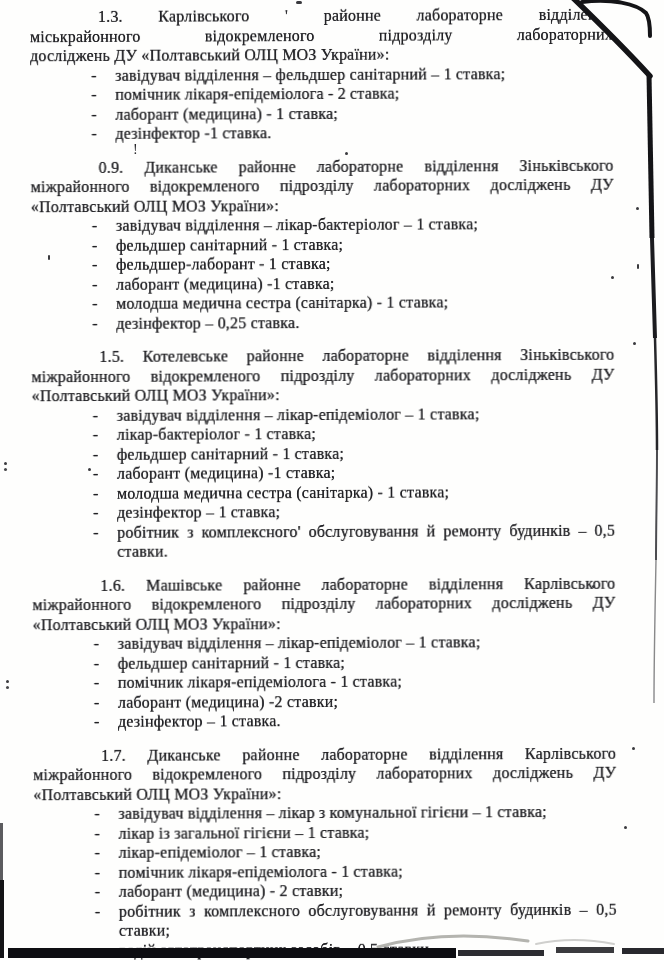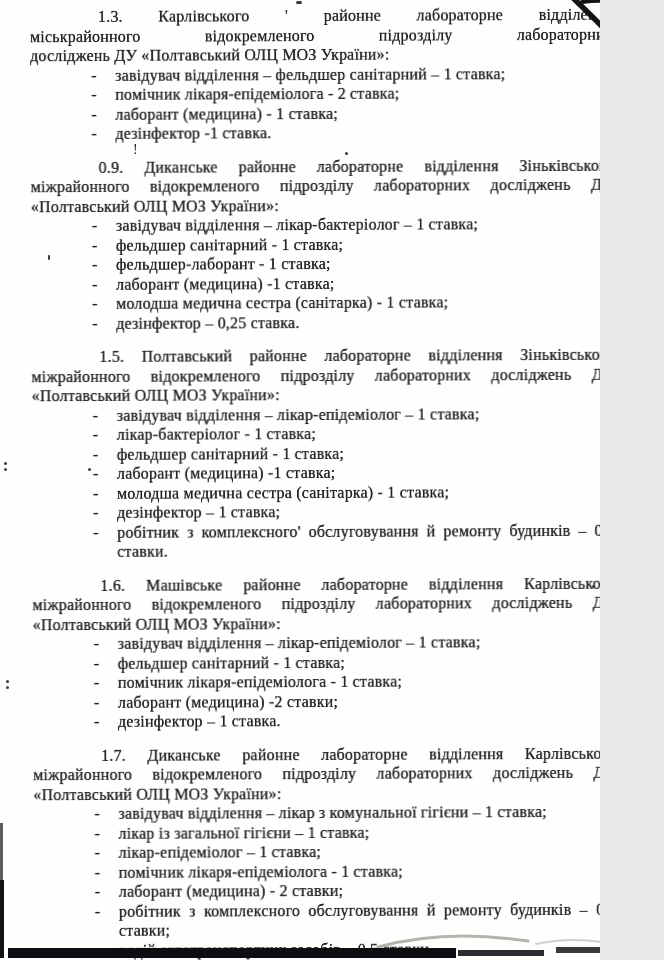--- a/index.html
+++ b/index.html
@@ -1,17 +1,17 @@
 <!DOCTYPE html>
 <html><head>
 <meta charset="utf-8">
 <style>
   html,body{margin:0;padding:0;background:#e8e8e8;}
   .page{
-    position:relative;width:600px;height:960px;background:#fefefdff;
+    position:relative;width:664px;height:960px;background:#fefefdff;
     background:#fefefd;overflow:hidden;
     font-family:"Liberation Serif","DejaVu Serif",serif;
     font-size:16px;color:#1e1e22;letter-spacing:0.2px;
   }
   .doc{
     position:absolute;left:32px;top:6px;width:583px;
     transform:rotate(-0.25deg);transform-origin:50% 50%;
     filter:blur(0.2px);
     text-shadow:0 0 0.55px rgba(25,25,28,0.9);
     z-index:1;
@@ -131,21 +131,21 @@
             <span class="dash">-</span>
             <div class="btext">
               <div class="line iline">дезінфектор – 0,25 ставка.</div>
             </div>
           </div>
         </div>
       </div>
       <div class="section">
         <div class="line hline justify indent">
           <span>1.5.</span>
-          <span>Полтавський</span>
+          <span>Котелевське</span>
           <span>районне</span>
           <span>лабораторне</span>
           <span>відділення</span>
           <span>Зіньківського</span>
         </div>
         <div class="line hline justify">
           <span>міжрайонного</span>
           <span>відокремленого</span>
           <span>підрозділу</span>
           <span>лабораторних</span>

